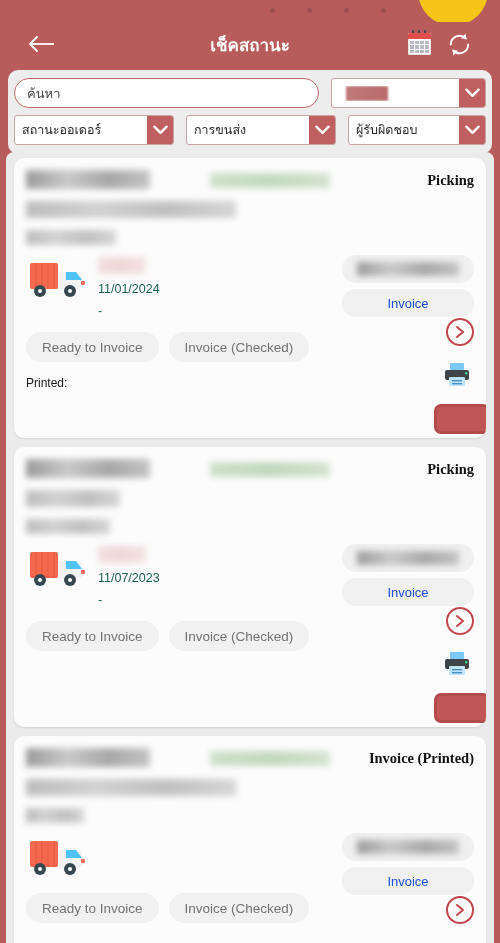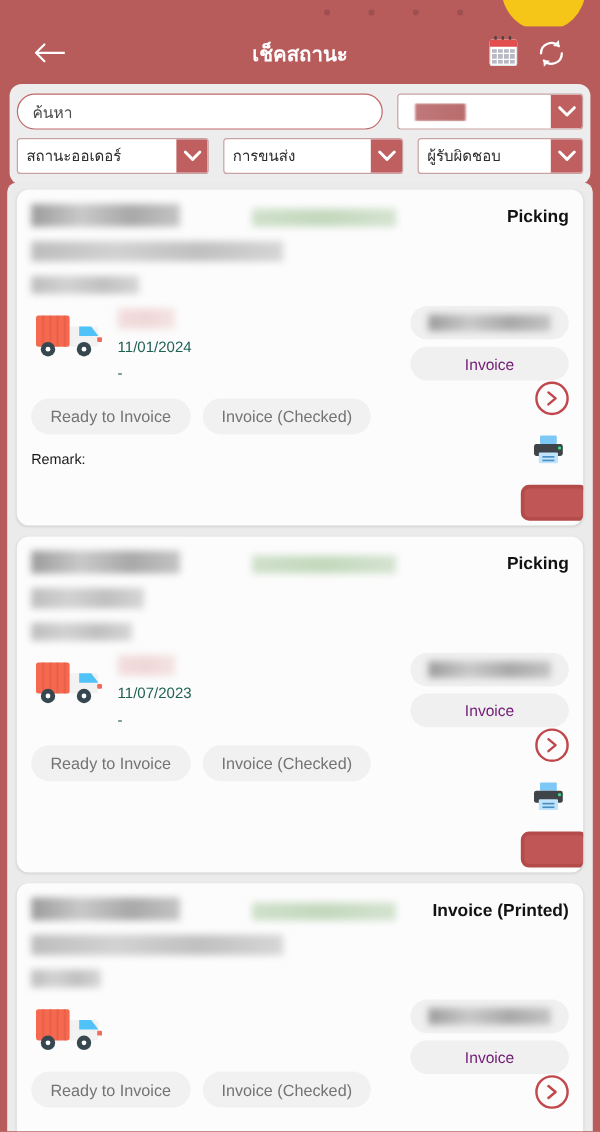--- a/index.html
+++ b/index.html
@@ -152,21 +152,21 @@
     position: relative;
     background: #fcfcfc;
     border-radius: 10px;
     margin-bottom: 9px;
     padding: 12px 12px 10px 12px;
     box-shadow: 0 1px 2px rgba(0,0,0,0.10);
     overflow: hidden;
     min-height: 280px;
   }
 
-  .card-row1 { display: flex; align-items: flex-end; }
+  .card-row1 { display: flex; align-items: center; font-family: Liberation Serif, serif; }
   .r-block { filter: blur(3px); border-radius: 1px; }
   .r-gray  { background: linear-gradient(90deg,#9b9b9b,#c9c9c9,#a8a8a8,#c4c4c4); }
   .r-gray2 { background: linear-gradient(90deg,#bdbdbd,#d2d2d2,#c0c0c0,#d6d6d6); }
   .r-green { background: linear-gradient(90deg,#cfe0cb,#c3d8bd,#d4e3d0); }
   .r-pink  { background: linear-gradient(90deg,#f2dede,#efd7d7,#f4e3e3); }
 
   .b-name  { width: 124px; height: 19px; }
   .b-tag   { width: 120px; height: 15px; margin-left: 60px; margin-top: 2px; }
   .status {
     margin-left: auto;
@@ -201,21 +201,21 @@
     position: absolute; right: 0; top: 0;
     width: 132px;
     display: flex; flex-direction: column; gap: 6px;
   }
   .ghost-btn {
     height: 28px;
     background: #f0f0f0;
     border-radius: 14px;
     display: flex; align-items: center; justify-content: center;
     font-size: 13px;
-    color: #701a75;
+    color: #1d4ed8;
     cursor: pointer;
   }
   .ghost-btn .r-inner { width: 102px; height: 14px; }
 
   .pill-row { display: flex; gap: 10px; margin-top: 14px; }
   .pill {
     height: 30px;
     border-radius: 15px;
     background: #f1f1f1;
     display: flex; align-items: center; justify-content: center;
@@ -398,21 +398,21 @@
           <div class="ghost-btn">Invoice</div>
         </div>
       </div>
 
       <div class="pill-row">
         <div class="pill">Ready to Invoice</div>
         <div class="pill">Invoice (Checked)</div>
       </div>
 
       <div class="remark">
-        <span>Remark:</span>
+        <span>Printed:</span>
       </div>
 
       <div class="chev-btn">
         <svg width="12" height="14" viewBox="0 0 12 14">
             <path d="M3 2 L9 7 L3 12" stroke="#c0474c" stroke-width="2" fill="none" stroke-linecap="round" stroke-linejoin="round"></path>
           </svg>
       </div>
       <div class="printer">
         <svg width="30" height="26" viewBox="0 0 30 26" aria-hidden="true">
           <rect x="8" y="1" width="14" height="7" rx="1" fill="#7ec8f7"></rect>

